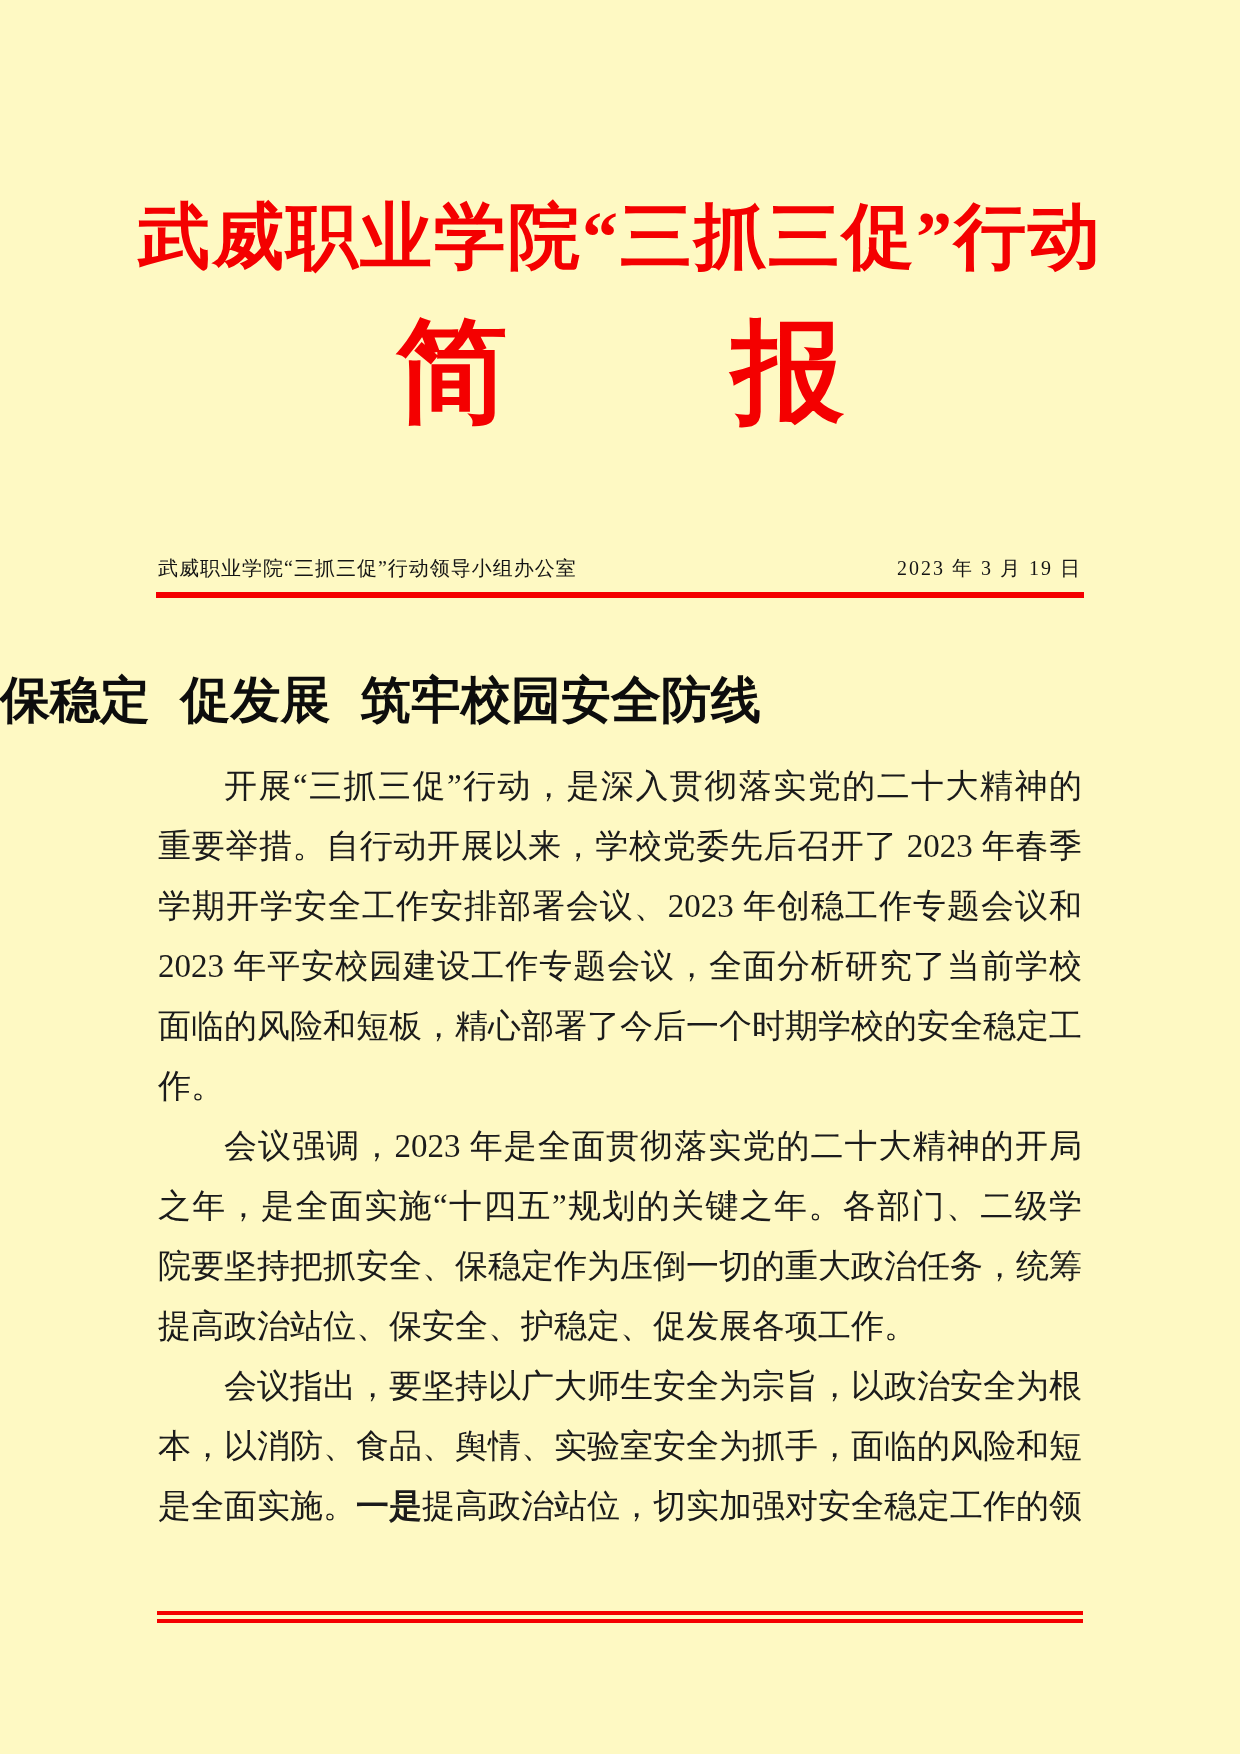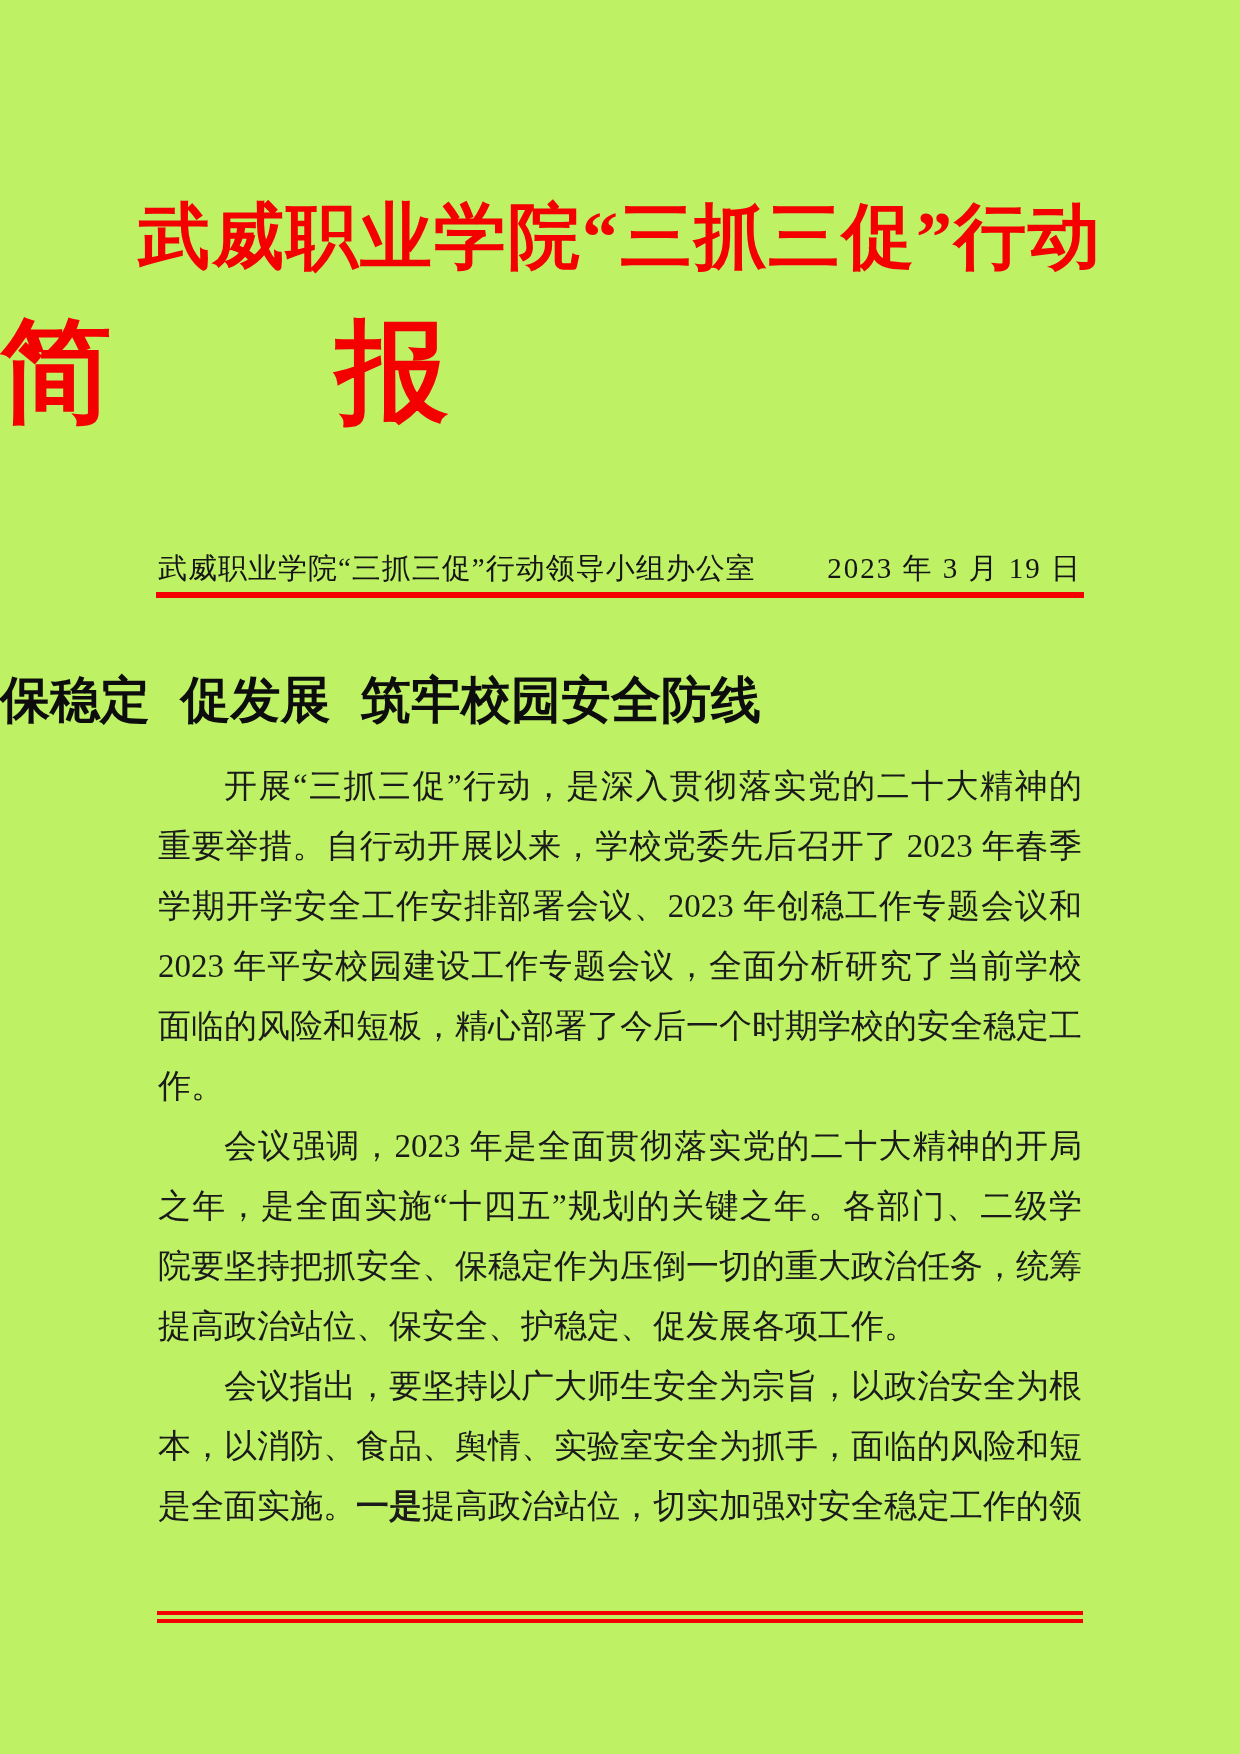--- a/index.html
+++ b/index.html
@@ -4,39 +4,40 @@
 <style>
   :root{
     --red: #f40000;
     --ink: #1c1c1c;
   }
   html,body{margin:0;padding:0;background:#ffffff;}
   .page{
     position:relative;
     width:1240px;
     height:1754px;
-    background:#bef264;
+    background:#fef9c3;
     overflow:hidden;
     font-family:"Liberation Serif","DejaVu Serif",serif;
     color:var(--ink);
   }
   .masthead-title1{
     position:absolute;
     top:198px; left:0; width:100%;
     text-align:center;
     font-size:72px;
     font-weight:bold;
     letter-spacing:2px;
     color:var(--red);
     line-height:1.1;
     white-space:nowrap;
   }
   .masthead-title2{
     position:absolute;
     top:308px; left:0; width:100%;
+    text-align:center;
     font-size:112px;
     font-weight:bold;
     color:var(--red);
     line-height:1.15;
     white-space:nowrap;
   }
   .issue-number{
     position:absolute;
     top:476px; left:0; width:100%;
     text-align:center;
@@ -45,21 +46,21 @@
     color:#111;
     line-height:1.2;
     letter-spacing:4px;
   }
   .masthead-row{
     position:absolute;
     top:548px; left:158px; width:924px;
     display:flex;
     justify-content:space-between;
     align-items:baseline;
-    font-size:29px;
+    font-size:20px;
     line-height:40px;
     color:#151515;
     white-space:nowrap;
   }
   .issuer-name{letter-spacing:1px;}
   .issue-date{letter-spacing:2px;}
   .rule-red{
     position:absolute;
     top:592px; left:156px; width:928px; height:6px;
     background:var(--red);

